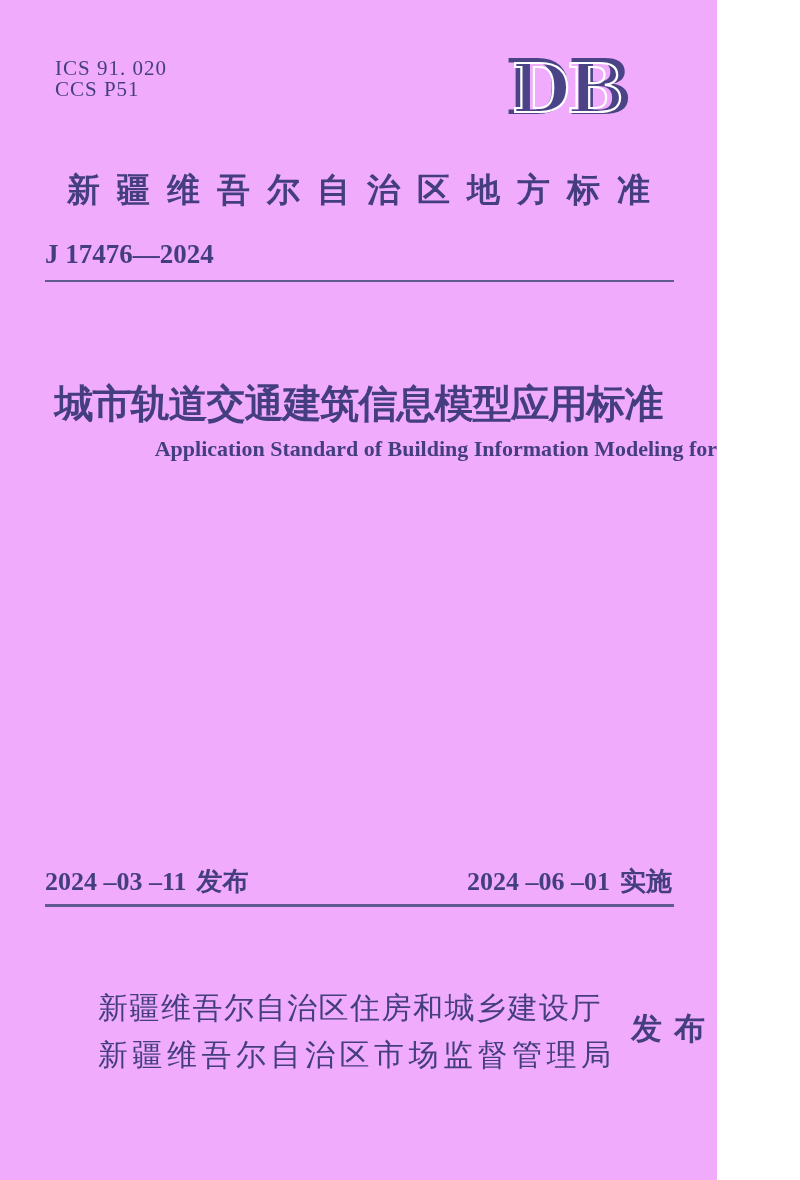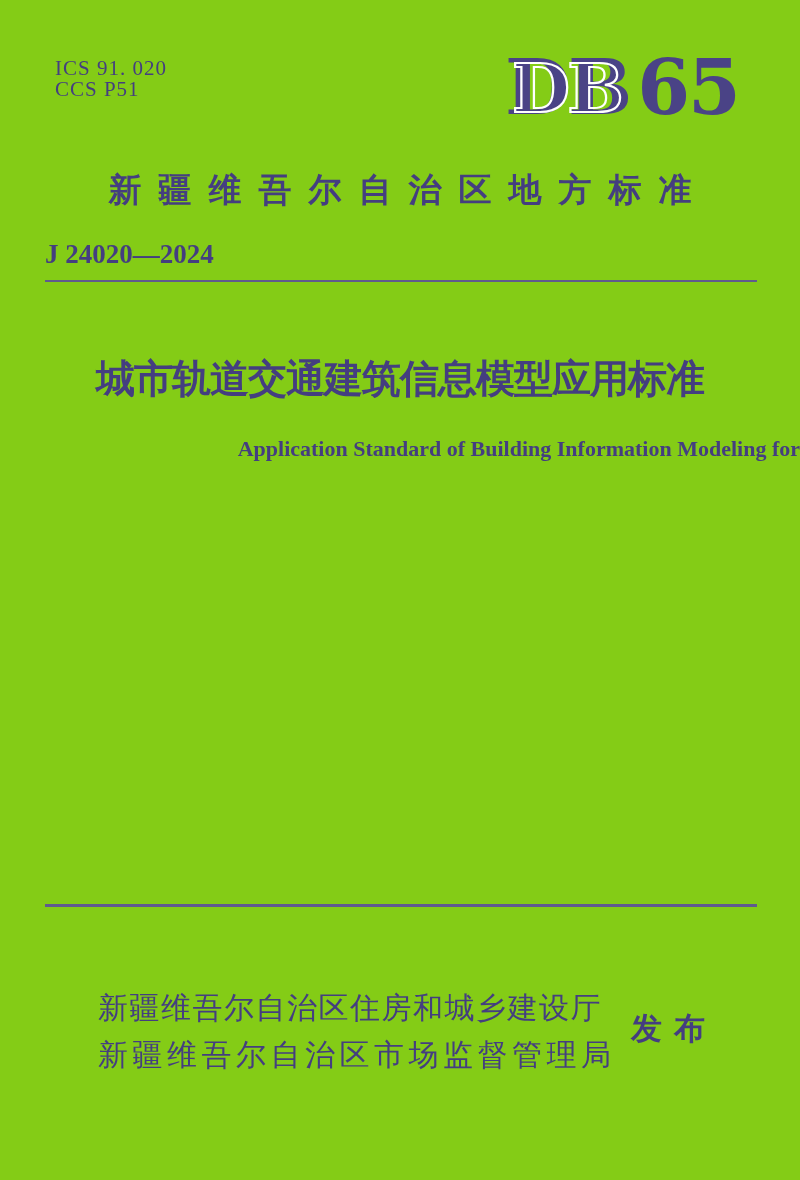--- a/index.html
+++ b/index.html
@@ -1,20 +1,20 @@
 <!DOCTYPE html>
 <html><head>
 <meta charset="utf-8">
 <style>
   * { margin:0; padding:0; box-sizing:border-box; }
   html,body { background:#ffffff; }
   .page {
     position:relative;
-    width:800px; height:1180px;
-    background:#84cc16;
+    width:717px; height:1180px;
+    background:#f0abfc;
     overflow:hidden;
     font-family:"Liberation Serif", serif;
     color:#443e80;
   }
 
   
   .codes { position:absolute; left:55px; top:58px;
            font-size:21px; letter-spacing:1px; line-height:1; }
   .codes .code-line + .code-line { }
 
@@ -38,21 +38,21 @@
   
   .numbers { position:absolute; top:241px; left:45px; right:44px;
              display:flex; justify-content:space-between;
              font-weight:bold; font-size:27px; line-height:1; white-space:nowrap; }
 
   .rule { position:absolute; left:45px; right:43px; background:#5f5b8e; }
   .rule-top { top:280px; height:2px; }
   .rule-bottom { top:904px; height:3px; }
 
   
-  .title-cn { position:absolute; top:352px; left:0; width:100%;
+  .title-cn { position:absolute; top:377px; left:0; width:100%;
               text-align:center; font-weight:bold; font-size:39px;
               letter-spacing:-1px; white-space:nowrap; }
   .title-en { position:absolute; top:431px; left:0; width:100%;
               text-align:right; font-weight:bold; font-size:22px;
               line-height:35px; }
 
   
   .dates { position:absolute; top:866px; left:45px; right:45px;
            display:flex; justify-content:space-between;
            font-weight:bold; font-size:26px; line-height:1.2; white-space:nowrap; }
@@ -73,37 +73,45 @@
 <body>
 
 <div class="page">
 
   <div class="codes">
     <div class="code-line">ICS 91. 020</div>
     <div class="code-line">CCS P51</div>
   </div>
 
   <div class="logo">
-    <span class="db"><span class="db-base">DB</span><span class="db-overlay">DB</span></span><span class="num">65</span>
+    <span class="db"><span class="db-base">DB</span><span class="db-overlay">DB</span></span>
   </div>
 
   <div class="region">新疆维吾尔自治区地方标准</div>
 
   <div class="numbers">
-    <span>J 24020—2024</span>
+    <span>J 17476—2024</span>
   </div>
 
   <div class="rule rule-top"></div>
 
   <div class="title-cn">城市轨道交通建筑信息模型应用标准</div>
 
   <div class="title-en">
     <div>Application Standard of Building Information Modeling for</div>
   </div>
 
+  <div class="dates">
+    <span>
+      <span class="date">2024 –03 –11</span><span class="date-label">发布</span>
+    </span>
+    <span>
+      <span class="date">2024 –06 –01</span><span class="date-label">实施</span>
+    </span>
+  </div>
 
   <div class="rule rule-bottom"></div>
 
   <div class="publishers">
     <div class="pub-line1">新疆维吾尔自治区住房和城乡建设厅</div>
     <div class="pub-line2">新疆维吾尔自治区市场监督管理局</div>
   </div>
 
   <div class="publish-label">发布</div>
 

